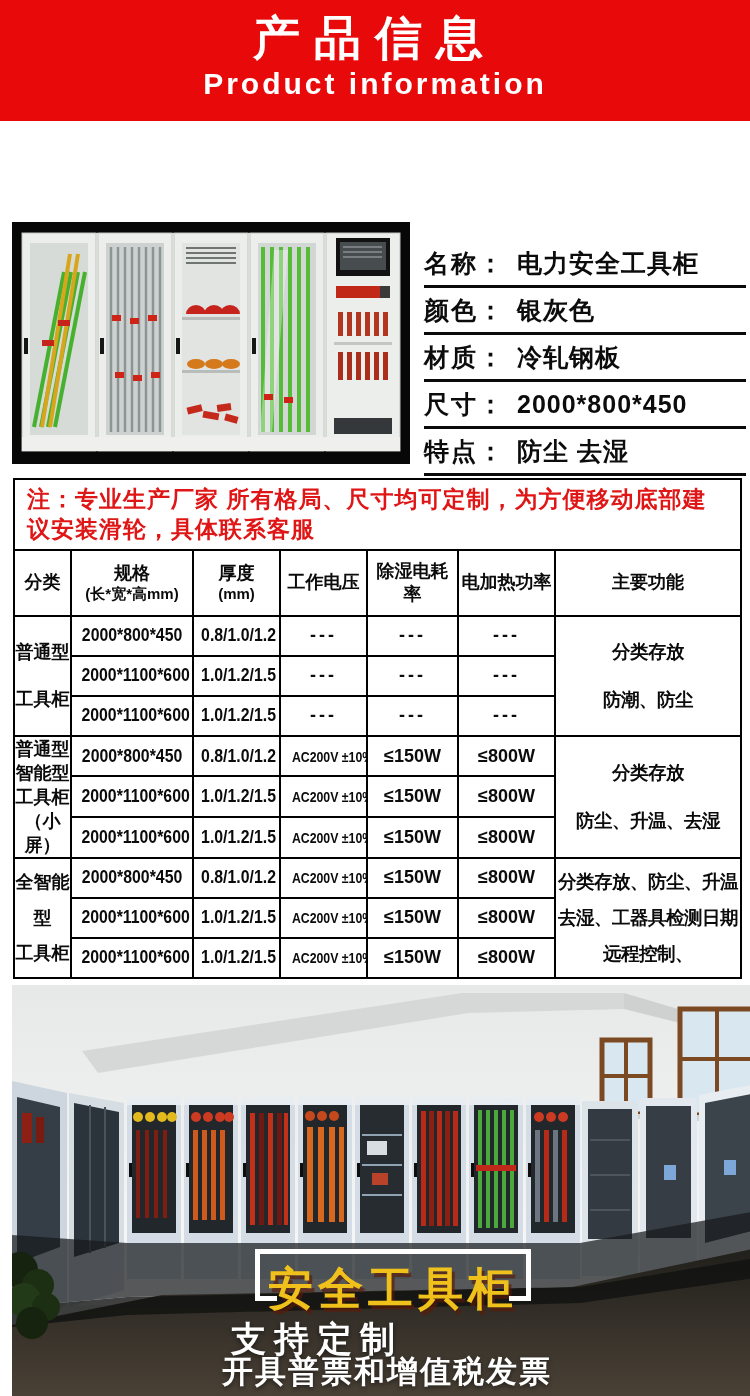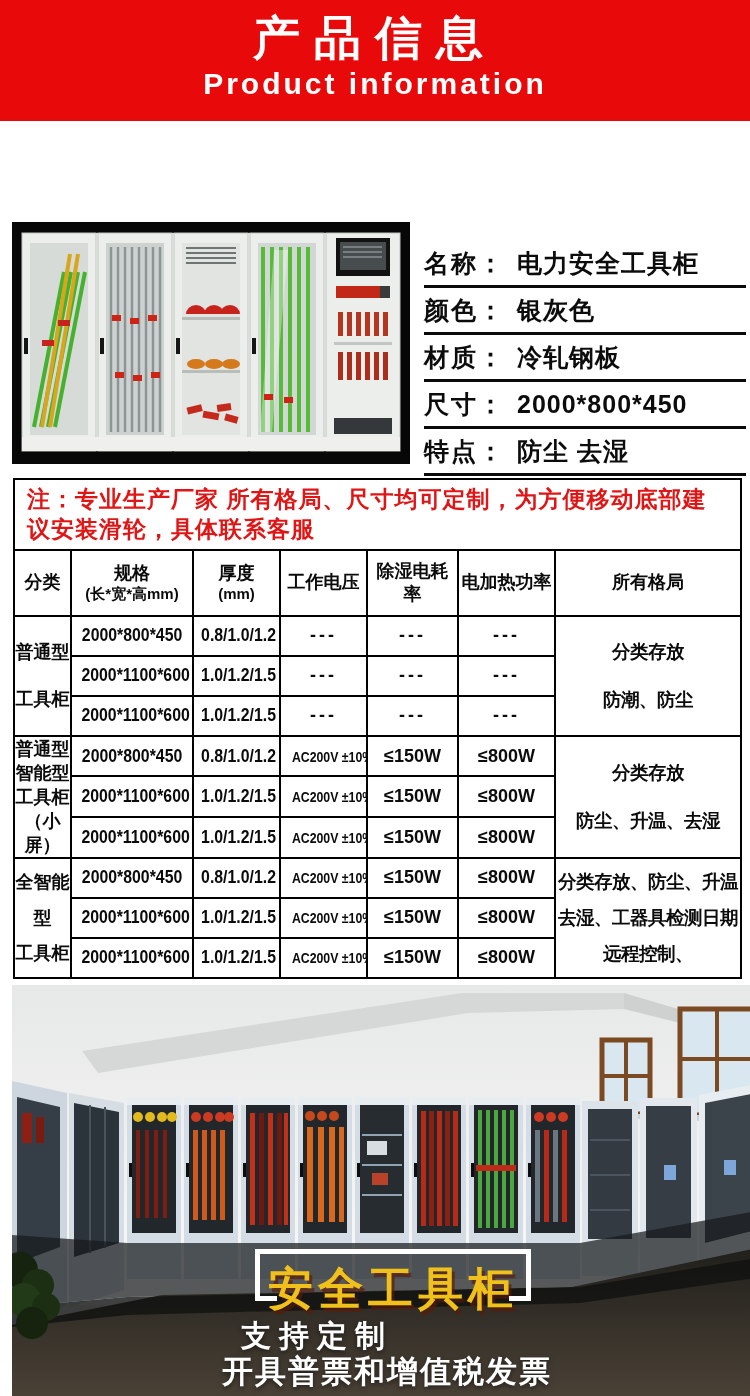--- a/index.html
+++ b/index.html
@@ -53,21 +53,21 @@
   .photo{position:absolute;left:12px;top:985px;width:750px;height:411px;overflow:hidden;background:#eceeed;}
   .photo svg{position:absolute;left:0;top:0;}
   .headline-box{position:absolute;left:243px;top:264px;width:276px;height:64px;border-top:5px solid #fff;}
   .headline-box::before{content:"";position:absolute;left:0;top:0;width:5px;height:44px;background:#fff;}
   .headline-box::after{content:"";position:absolute;right:0;top:0;width:5px;height:44px;background:#fff;}
   .bracket-dash-left{position:absolute;left:0;top:42px;width:22px;height:5px;background:#fff;}
   .bracket-dash-right{position:absolute;right:0;top:42px;width:22px;height:5px;background:#fff;}
   .headline-text{margin-top:5px;text-align:center;font-size:45px;font-weight:bold;letter-spacing:5px;
        color:var(--headline-yellow);text-shadow:3px 4px 0 rgba(92,26,8,.65);white-space:nowrap;}
   .photo-sub1{position:absolute;left:0;top:331px;width:610px;text-align:center;color:#fff;
-       font-size:30px;font-weight:bold;letter-spacing:8px;text-shadow:0 2px 5px rgba(0,0,0,.55);}
+       font-size:35px;font-weight:bold;letter-spacing:8px;text-shadow:0 2px 5px rgba(0,0,0,.55);}
   .photo-sub2{position:absolute;left:0;top:366px;width:750px;text-align:center;color:#fff;
        font-size:31px;font-weight:bold;letter-spacing:2px;text-shadow:0 2px 5px rgba(0,0,0,.55);}
 </style>
 </head>
 <body>
 
 <div class="page">
 
   <header class="banner">
     <h1 class="title">产品信息</h1>
@@ -233,21 +233,21 @@
         <th>
               <span class="th-label">工作电压</span>
             </th>
         <th>
               <span class="th-label">除湿电耗率</span>
             </th>
         <th>
               <span class="th-label">电加热功率</span>
             </th>
         <th>
-              <span class="th-label">所有格局</span>
+              <span class="th-label">主要功能</span>
             </th>
       </tr>
 
       <tr class="data-row">
         <td class="cat" rowspan="3">
           <div class="cat-lines">
             <span>普通型</span>
             <span>工具柜</span>
           </div>
         </td>

